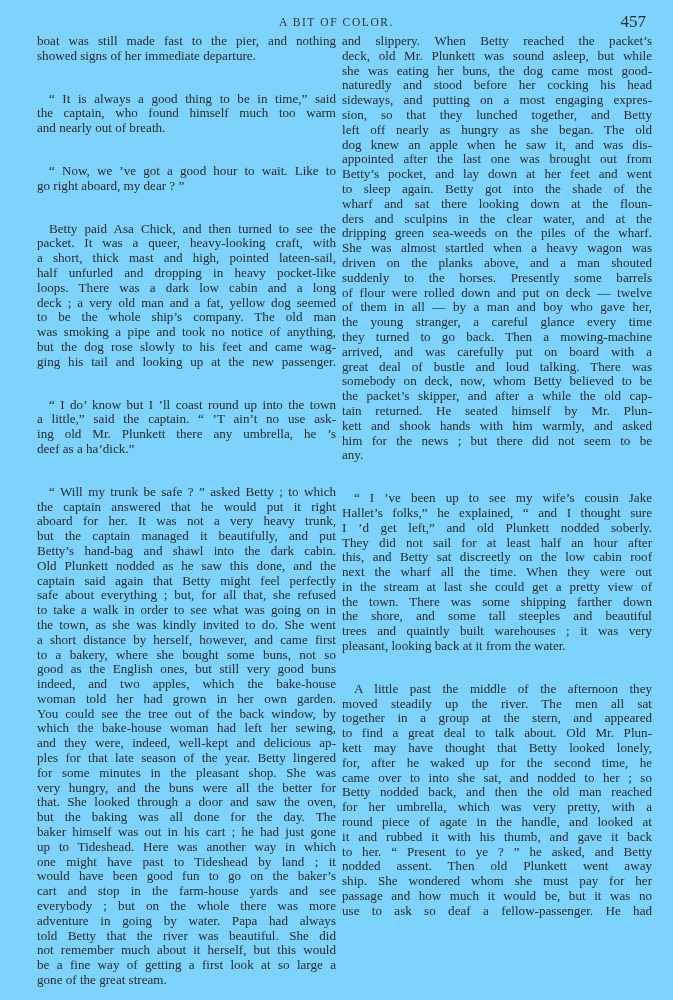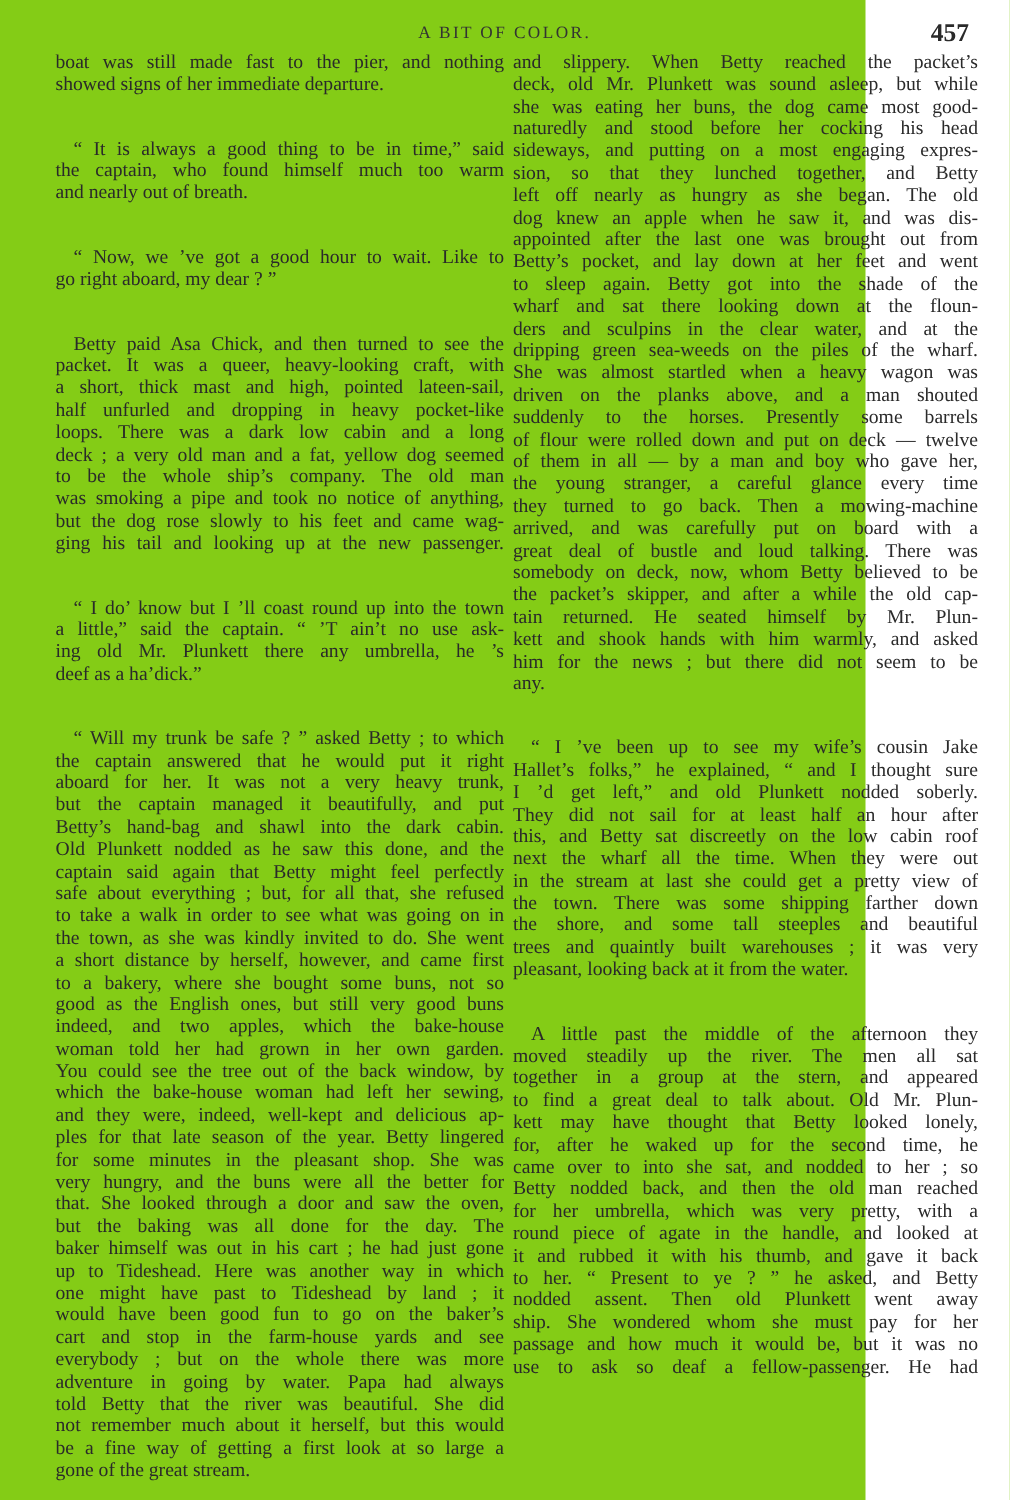--- a/index.html
+++ b/index.html
@@ -11,22 +11,22 @@
       width: 673px;
       height: 1000px;
       position: relative;
       overflow: hidden;
       font-family: "Liberation Serif", "DejaVu Serif", serif;
       color: #2a2a2a;
     }
     .page {
       position: absolute;
       left: 0; top: 0;
-      width: 577px; height: 1000px;
-      background: #84cc16;
+      width: 673px; height: 1000px;
+      background: #7dd3fc;
     }
     .running-head {
       position: absolute;
       top: 14px;
       left: 0;
       width: 673px;
       height: 20px;
     }
     .running-title {
       position: absolute;
@@ -37,21 +37,20 @@
       font-size: 11.5px;
       letter-spacing: 1.6px;
       color: #333;
     }
     .page-number {
       position: absolute;
       right: 27px;
       top: -2px;
       font-size: 17px;
       color: #2a2a2a;
-      font-weight: bold;
     }
     .column {
       position: absolute;
       top: 34px;
     }
     .col-left { left: 37px; width: 299px; }
     .col-right { left: 342px; width: 310px; }
     .line {
       height: 14.8px;
       line-height: 14.8px;

